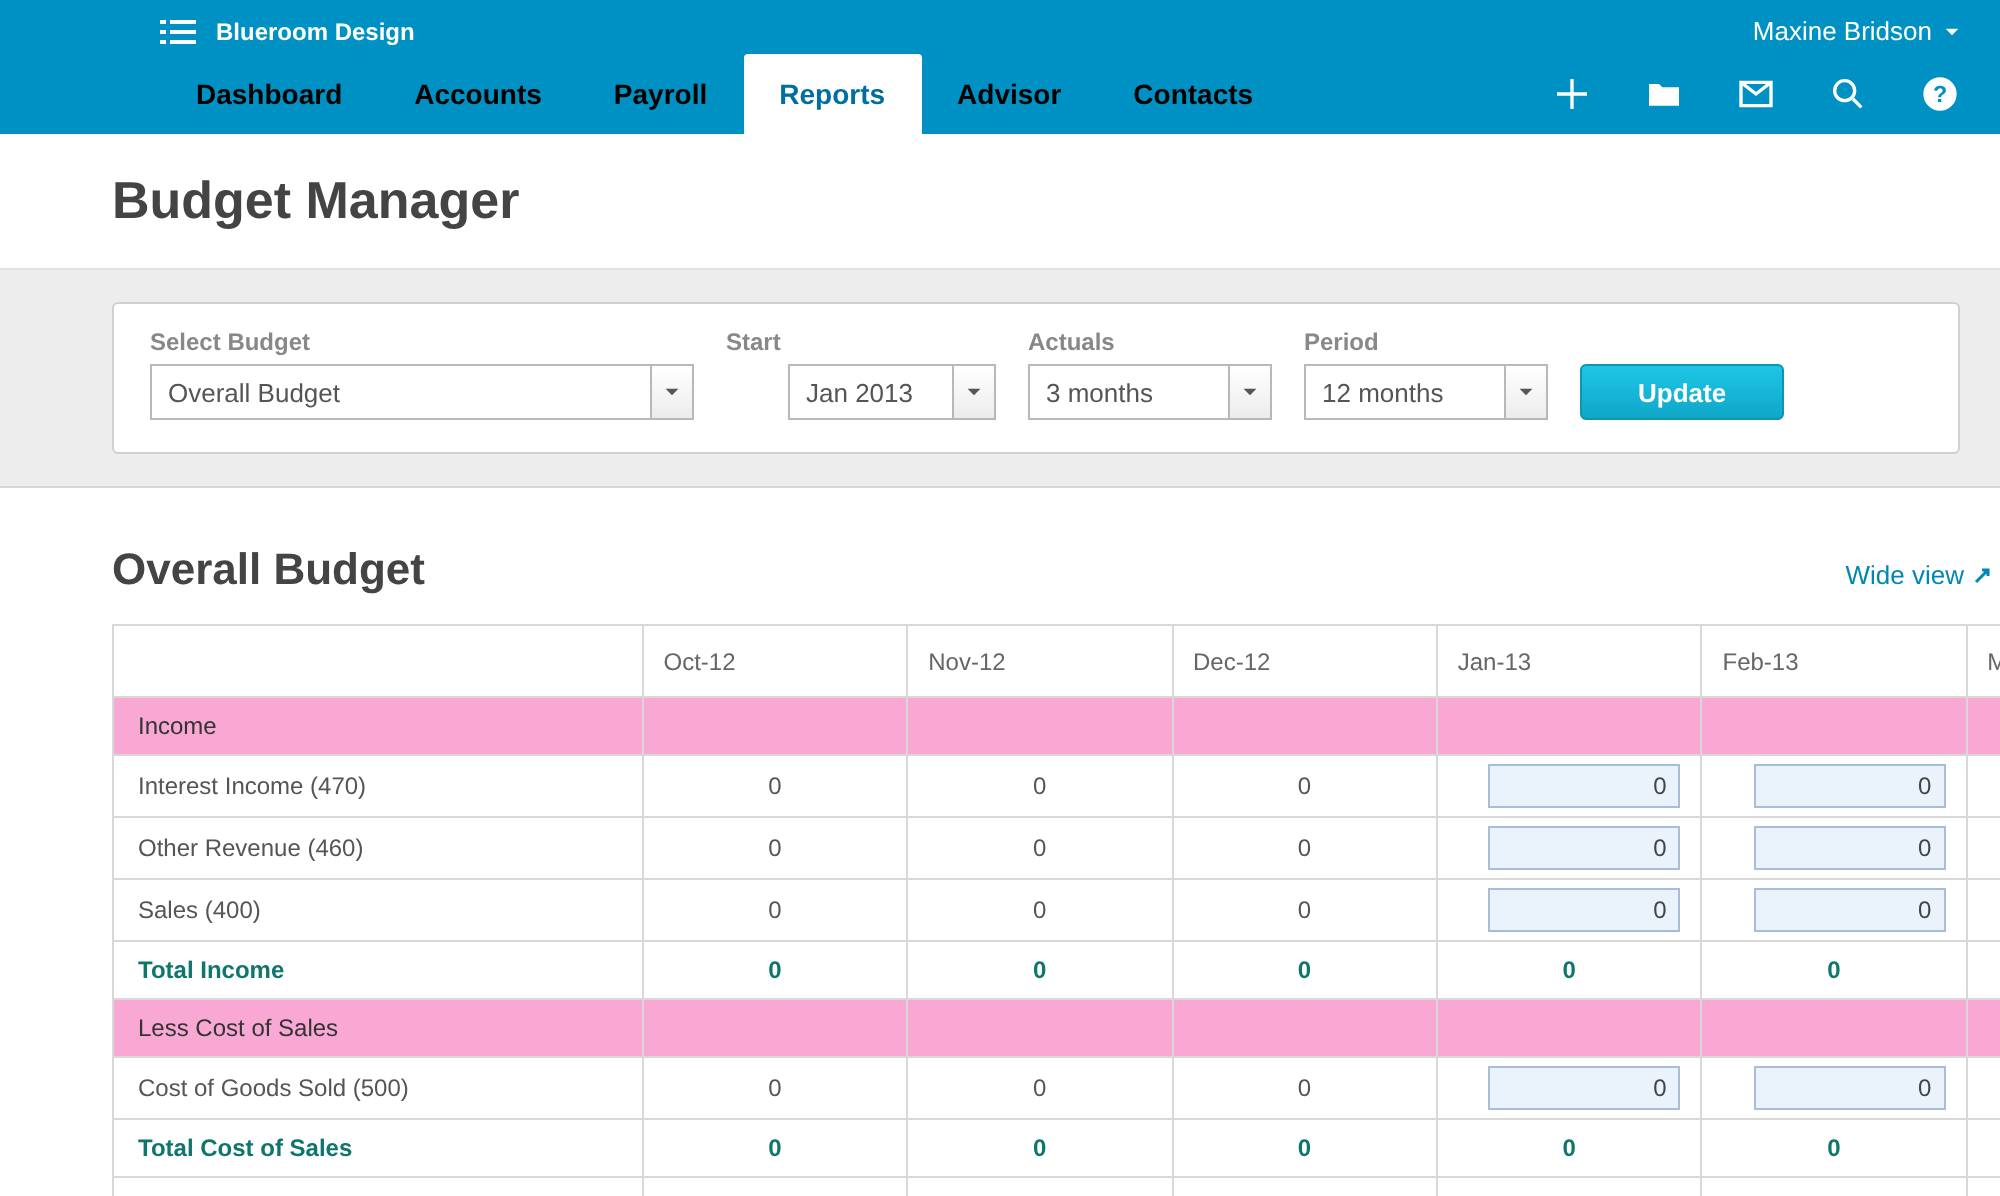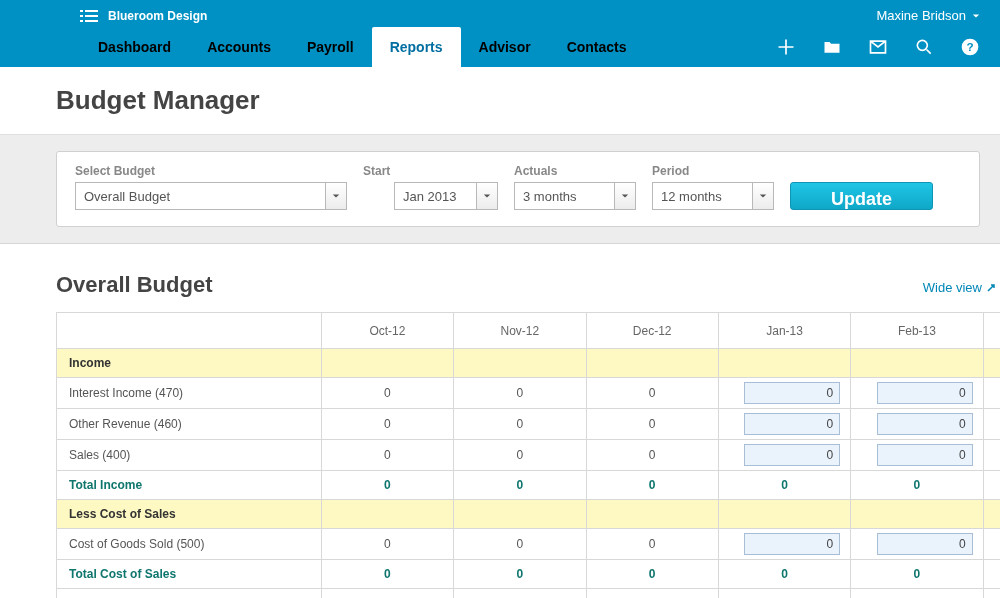--- a/index.html
+++ b/index.html
@@ -21,34 +21,34 @@
 .filter-group { display: flex; flex-direction: column; gap: 4px; }
 .filter-label { font-size: 12px; color: #888; font-weight: 600; }
 .select-box { display: flex; }
 .select-input { border: 1px solid #b8b8b8; border-right: none; padding: 5px 8px; font-size: 13px; color: #555; background: #fff; height: 28px; }
 .select-btn { width: 22px; height: 28px; border: 1px solid #b8b8b8; background: linear-gradient(#fff,#ececec); display: flex; align-items: center; justify-content: center; cursor: pointer; }
 .select-btn svg { width: 8px; height: 8px; fill: #555; }
 .w-budget { width: 250px; }
 .w-start { width: 82px; margin-left: 31px; }
 .w-actuals { width: 100px; }
 .w-period { width: 100px; }
-.update-btn { background: linear-gradient(#1fc5e6,#0fa7c8); color: #fff; border: 1px solid #0e94b4; border-radius: 3px; padding: 6px 40px; font-size: 18px; font-weight: 600; cursor: pointer; height: 28px; }
+.update-btn { background: linear-gradient(#1fc5e6,#0fa7c8); color: #fff; border: 1px solid #0e94b4; border-radius: 3px; padding: 6px 28px; font-size: 13px; font-weight: 600; cursor: pointer; height: 28px; }
 .content { padding: 28px 0 0 56px; }
 .report-header { display: flex; align-items: baseline; margin-bottom: 14px; padding-right: 4px; }
 .budget-title { font-size: 22px; font-weight: 600; color: #444; flex: 1; }
 .wide-view { color: #0087b6; font-size: 13px; cursor: pointer; display: flex; align-items: center; gap: 4px; }
 .table-wrap { overflow-x: auto; }
 table { border-collapse: collapse; width: 1060px; }
 th, td { border: 1px solid #d8d8d8; padding: 7px 10px; font-size: 12px; }
-thead th { font-weight: 400; color: #666; text-align: center; background: #fff; height: 36px; }
+thead th { font-weight: 400; color: #666; text-align: left; background: #fff; height: 36px; }
 thead th:first-child { width: 240px; }
 thead th.mcol { width: 120px; }
 tbody td { color: #555; }
 tbody td.num { text-align: center; }
-tr.section td { background: #fef9c3; font-weight: 700; color: #333; }
+tr.section td { background: #f9a8d4; font-weight: 400; color: #333; }
 tr.bold td { font-weight: 700; color: #0f766e; }
 td.first { text-align: left; padding-left: 12px; }
 .cell-input { width: 96px; height: 22px; border: 1px solid #a7bed6; background: #eaf2fb; text-align: right; padding: 2px 6px; font-size: 12px; color: #444; }
 td.inputcell { text-align: right; padding: 4px 10px 4px 4px; }
 .list-icon { display:inline-flex; }
 .list-icon svg { width:18px; height:14px; fill:#fff; }
 </style>
 </head>
 <body>
 

